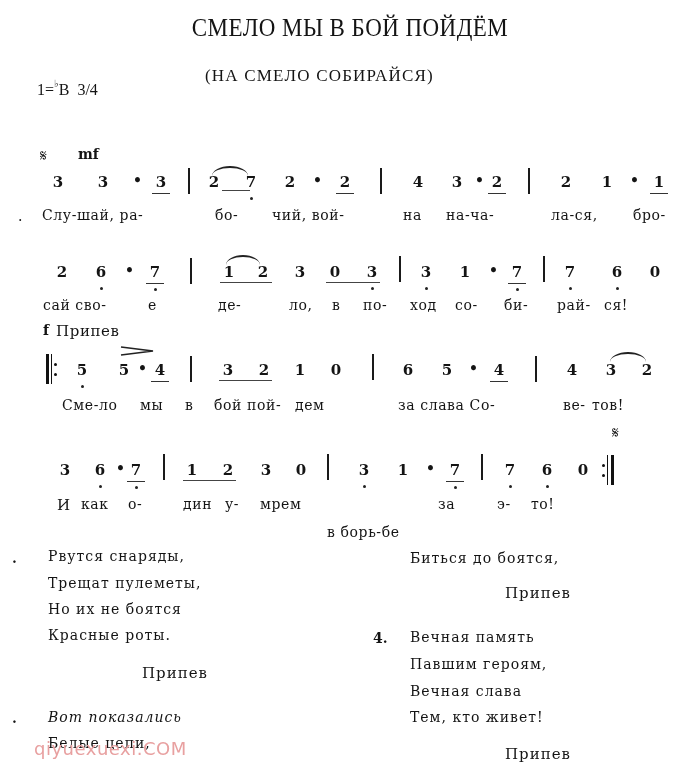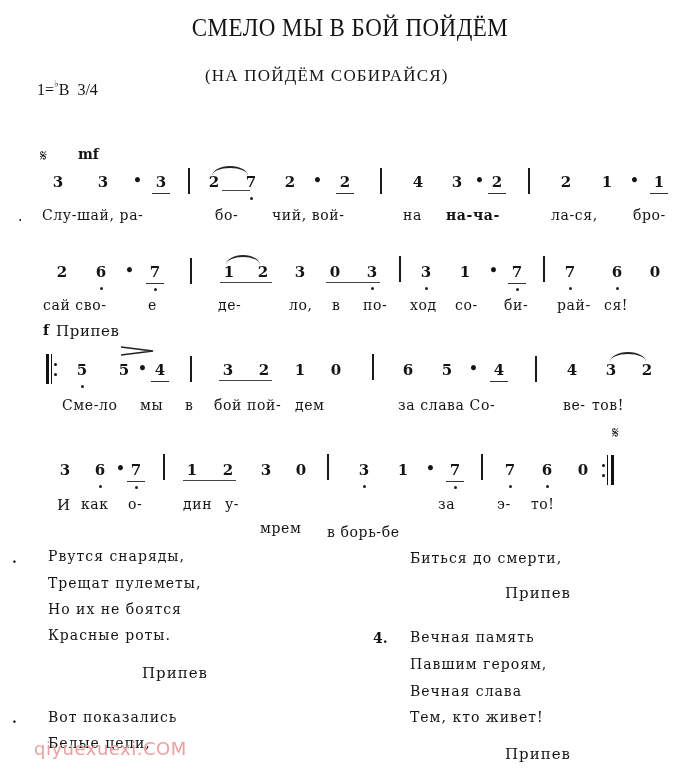--- a/index.html
+++ b/index.html
@@ -38,21 +38,21 @@
     .lyric { position: absolute; font-family: "DejaVu Serif", serif; font-size: 14px; letter-spacing: 0.6px; white-space: nowrap; }
     .verse-line { position: absolute; font-family: "DejaVu Serif", serif; font-size: 14px; letter-spacing: 1px; white-space: nowrap; }
     .verse-num { position: absolute; font-family: "DejaVu Serif", serif; font-weight: bold; font-size: 14px; }
     .watermark { position: absolute; left: 34px; top: 738px; font-family: "DejaVu Sans", sans-serif; font-size: 18px;
       color: #e8a0a0; letter-spacing: 0.5px; }
   </style>
 </head>
 <body>
 
 <div class="title">СМЕЛО МЫ В БОЙ ПОЙДЁМ</div>
-<div class="subtitle">(НА ПОЙДЁМ СОБИРАЙСЯ)</div>
+<div class="subtitle">(НА СМЕЛО СОБИРАЙСЯ)</div>
 <div class="key">
   <span>1=</span><sup>♭</sup><span>B</span>&nbsp;&nbsp;<span>3/4</span>
 </div>
 
 <div class="segno" style="left:40px;top:146px;">𝄋</div>
 <div class="mark" style="left:78px;top:146px;">mf</div>
 
 <div>
   <span class="note" style="left:51px;top:173px;">3</span>
   <span class="note" style="left:96px;top:173px;">3</span>
@@ -76,21 +76,21 @@
   <span class="note" style="left:600px;top:173px;">1</span>
   <span class="dot" style="left:630px;top:172px;">•</span>
   <span class="note ul" style="left:652px;top:173px;">1</span>
 </div>
 <span class="lyric" style="left:18px;top:208px;">.</span>
 <div>
   <span class="lyric" style="left:42px;top:207px;">Слу-шай, ра-</span>
   <span class="lyric" style="left:215px;top:207px;">бо-</span>
   <span class="lyric" style="left:272px;top:207px;">чий, вой-</span>
   <span class="lyric" style="left:403px;top:207px;">на</span>
-  <span class="lyric" style="left:446px;top:207px;font-weight:bold;">на-ча-</span>
+  <span class="lyric" style="left:446px;top:207px;">на-ча-</span>
   <span class="lyric" style="left:551px;top:207px;">ла-ся,</span>
   <span class="lyric" style="left:633px;top:207px;">бро-</span>
 </div>
 
 <div>
   <span class="note" style="left:55px;top:263px;">2</span>
   <span class="note ld" style="left:94px;top:263px;">6</span>
   <span class="dot" style="left:125px;top:262px;">•</span>
   <span class="note ul ld" style="left:148px;top:263px;">7</span>
   <div class="bar" style="left:190px;top:258px;"></div>
@@ -198,44 +198,44 @@
     <div class="thin"></div>
       <div class="thick"></div>
   </div>
 </div>
 <div>
   <span class="lyric" style="left:57px;top:496px;font-size:15px;">И</span>
   <span class="lyric" style="left:81px;top:496px;">как</span>
   <span class="lyric" style="left:128px;top:496px;">о-</span>
   <span class="lyric" style="left:183px;top:496px;">дин</span>
   <span class="lyric" style="left:225px;top:496px;">у-</span>
-  <span class="lyric" style="left:260px;top:496px;margin-top:24px;">мрем</span>
+  <span class="lyric" style="left:260px;top:496px;">мрем</span>
   <span class="lyric" style="left:327px;top:524px;">в борь-бе</span>
   <span class="lyric" style="left:438px;top:496px;">за</span>
   <span class="lyric" style="left:497px;top:496px;">э-</span>
   <span class="lyric" style="left:531px;top:496px;">то!</span>
 </div>
 
 <div>
   <span class="verse-num" style="left:12px;top:550px;">.</span>
   <span class="verse-line" style="left:48px;top:548px;">Рвутся снаряды,</span>
   <span class="verse-line" style="left:48px;top:575px;">Трещат пулеметы,</span>
   <span class="verse-line" style="left:48px;top:601px;text-align:right;">Но их не боятся</span>
   <span class="verse-line" style="left:48px;top:627px;">Красные роты.</span>
   <span class="verse-line" style="left:142px;top:664px;font-size:15px;">Припев</span>
 </div>
 
 <div>
   <span class="verse-num" style="left:12px;top:710px;">.</span>
-  <span class="verse-line" style="left:48px;top:709px;">Вот показались</span>
+  <span class="verse-line" style="left:48px;top:709px;font-style:italic;">Вот показались</span>
   <span class="verse-line" style="left:48px;top:735px;">Белые цепи,</span>
 </div>
 
 <div>
-  <span class="verse-line" style="left:410px;top:550px;">Биться до смерти,</span>
+  <span class="verse-line" style="left:410px;top:550px;">Биться до боятся,</span>
   <span class="verse-line" style="left:505px;top:584px;font-size:15px;">Припев</span>
 </div>
 <div>
   <span class="verse-num" style="left:373px;top:630px;">4.</span>
   <span class="verse-line" style="left:410px;top:629px;">Вечная память</span>
   <span class="verse-line" style="left:410px;top:656px;">Павшим героям,</span>
   <span class="verse-line" style="left:410px;top:683px;">Вечная слава</span>
   <span class="verse-line" style="left:410px;top:709px;">Тем, кто живет!</span>
   <span class="verse-line" style="left:505px;top:745px;font-size:15px;">Припев</span>
 </div>

